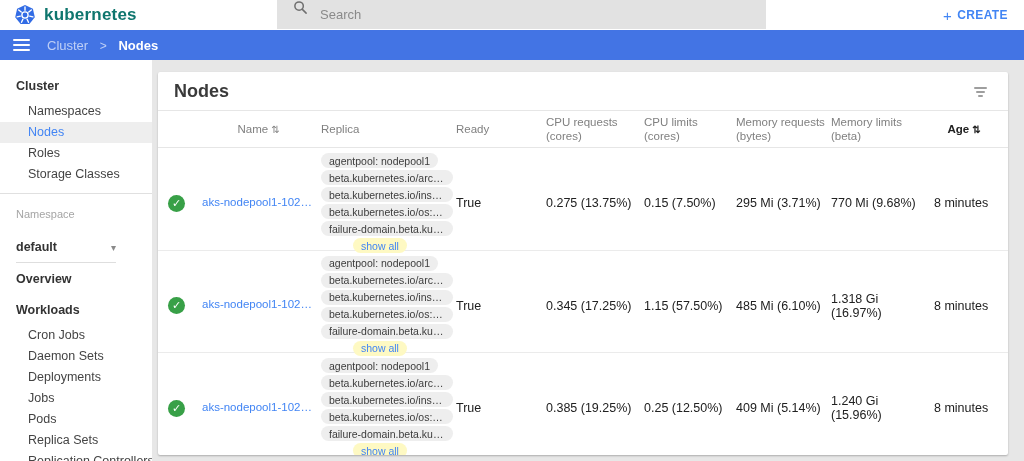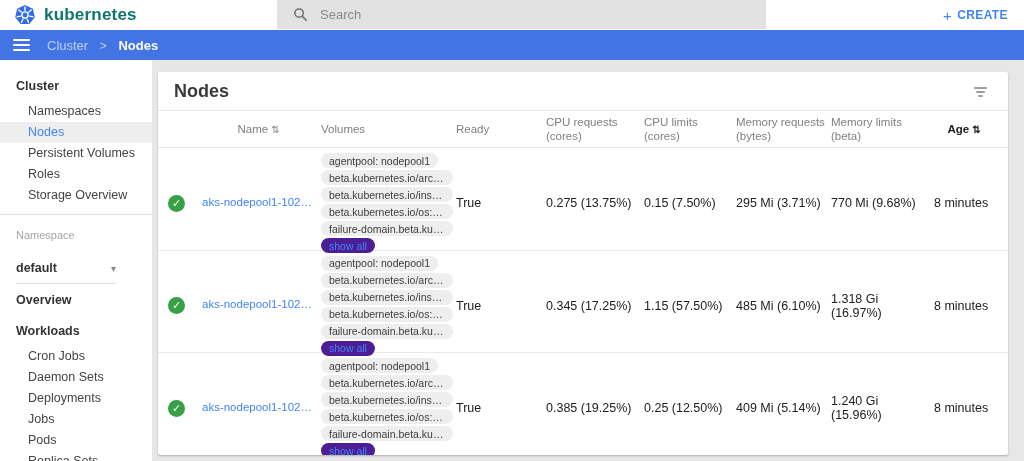--- a/index.html
+++ b/index.html
@@ -4,21 +4,21 @@
 <style>
   * { margin:0; padding:0; box-sizing:border-box; }
   html,body { width:1024px; height:461px; overflow:hidden; }
   body { font-family:"Liberation Sans", sans-serif; background:#e7e7e7; color:#212121; }
 
   
   .topbar { position:relative; height:30px; background:#fff; display:flex; align-items:center; }
   .logo { display:flex; align-items:center; gap:8px; padding-left:14px; }
   .logo-text { color:#0f766e; font-size:17px; font-weight:bold; letter-spacing:.2px; }
   .searchbox { position:absolute; left:277px; top:0; width:489px; height:29px; background:#e2e2e2;
-               display:flex; align-items:center; padding-left:16px; gap:12px; }
+               display:flex; padding-left:16px; gap:12px; }
   .searchbox input { border:none; outline:none; background:transparent; font-size:13px; color:#444;
                      font-family:"Liberation Sans", sans-serif; width:380px; }
   .searchbox input::placeholder { color:#8a8a8a; }
   .create-btn { position:absolute; right:16px; top:0; height:30px; display:flex; align-items:center; gap:5px;
                 background:none; border:none; color:#4285f4; font-weight:bold; font-size:12px;
                 letter-spacing:.4px; cursor:pointer; font-family:"Liberation Sans", sans-serif; }
   .create-btn .plus { font-size:15px; font-weight:normal; }
 
   
   .bluebar { height:30px; background:#4374e4; display:flex; align-items:center; padding-left:13px;text-align:center; }
@@ -68,21 +68,21 @@
   .t-row { border-bottom:1px solid #ebebeb; flex:1; min-height:0; }
   .t-row:last-child { border-bottom:none; }
   .cell { font-size:12.5px; color:#212121; padding-right:6px; }
   .status-icon { width:17px; height:17px; border-radius:50%; background:#38a047; color:#fff; font-size:11px;
                  display:flex; align-items:center; justify-content:center; margin-left:2px; }
   .node-link { color:#4285f4; text-decoration:none; font-size:11.5px; display:inline-block; max-width:112px;
                white-space:nowrap; overflow:hidden; text-overflow:ellipsis; cursor:pointer; }
   .labels-cell { display:flex; flex-direction:column; align-items:flex-start; gap:2px; padding:5px 0; }
   .chip { background:#eee; color:#3c3c3c; font-size:10.5px; line-height:12px; padding:1.5px 8px;
           border-radius:9px; max-width:132px; white-space:nowrap; overflow:hidden; text-overflow:ellipsis; }
-  .chip.show-all { background:#4c1d95; color:#4285f4; cursor:pointer; }
+  .chip.show-all { background:#fef9c3; color:#4285f4; cursor:pointer;margin-left:32px; }
 
   
   .k8s-logo { width:22px; height:22px; }
   .search-glyph { width:15px; height:15px; }
 </style>
 </head>
 <body>
 
 <header class="topbar">
   <div class="logo">
@@ -128,23 +128,22 @@
     <span class="crumb-current">Nodes</span>
   </div>
 </nav>
 
 <div class="content">
 
   <aside class="sidebar">
     <div class="side-title">Cluster</div>
     <div class="side-item">Namespaces</div>
     <div class="side-item active">Nodes</div>
-    <div class="side-item">Persistent Volumes</div>
     <div class="side-item">Roles</div>
-    <div class="side-item">Storage Overview</div>
+    <div class="side-item">Storage Classes</div>
 
     <hr class="side-divider">
 
     <div class="ns-label">Namespace</div>
     <div class="ns-select">
       <span class="ns-value">default</span>
       <span class="ns-caret">▾</span>
     </div>
 
     <div class="side-title">Overview</div>
@@ -169,21 +168,21 @@
             <i></i>
             <i></i>
           </div>
       </div>
 
       <div class="t-head">
         <span class="hcell"></span>
         <span class="hcell sortable">
           <span>Name</span><span class="sort-arrows">⇅</span>
         </span>
-        <span class="hcell">Volumes</span>
+        <span class="hcell">Replica</span>
         <span class="hcell">Ready</span>
         <span class="hcell">CPU requests (cores)</span>
         <span class="hcell">CPU limits (cores)</span>
         <span class="hcell">Memory requests (bytes)</span>
         <span class="hcell">Memory limits (beta)</span>
         <span class="hcell age sortable">
           <span>Age</span><span class="sort-arrows">⇅</span>
         </span>
       </div>
 

